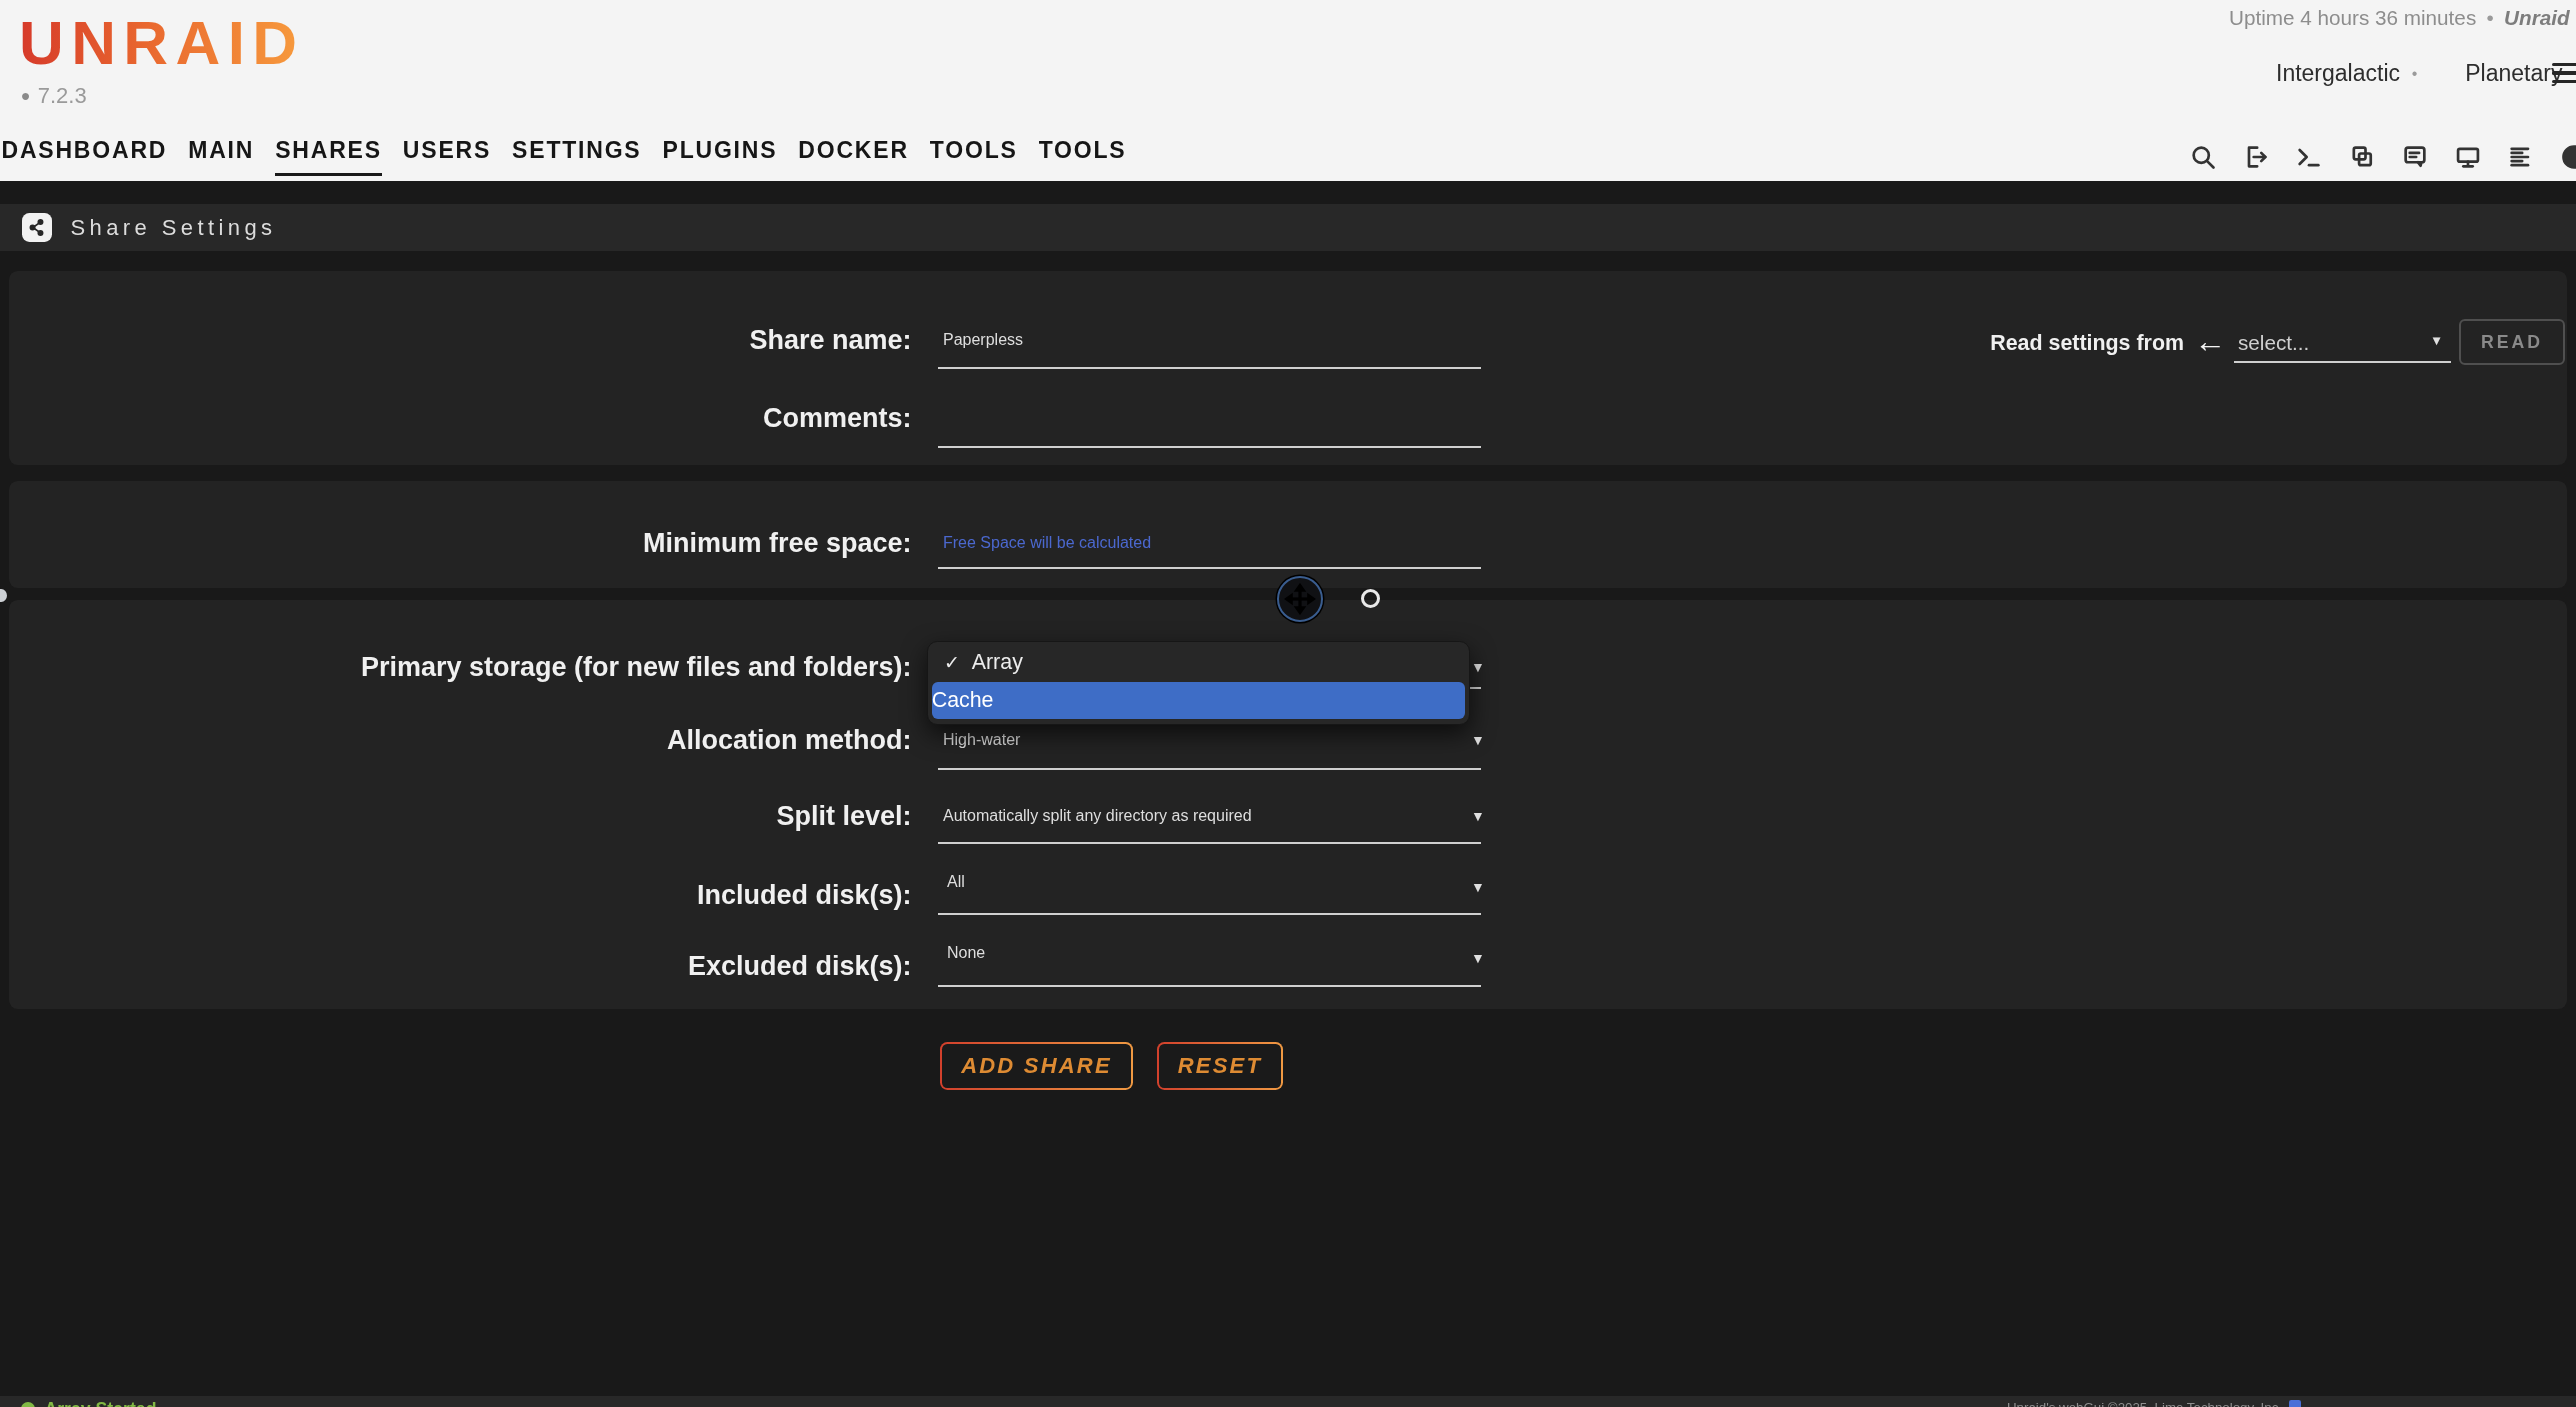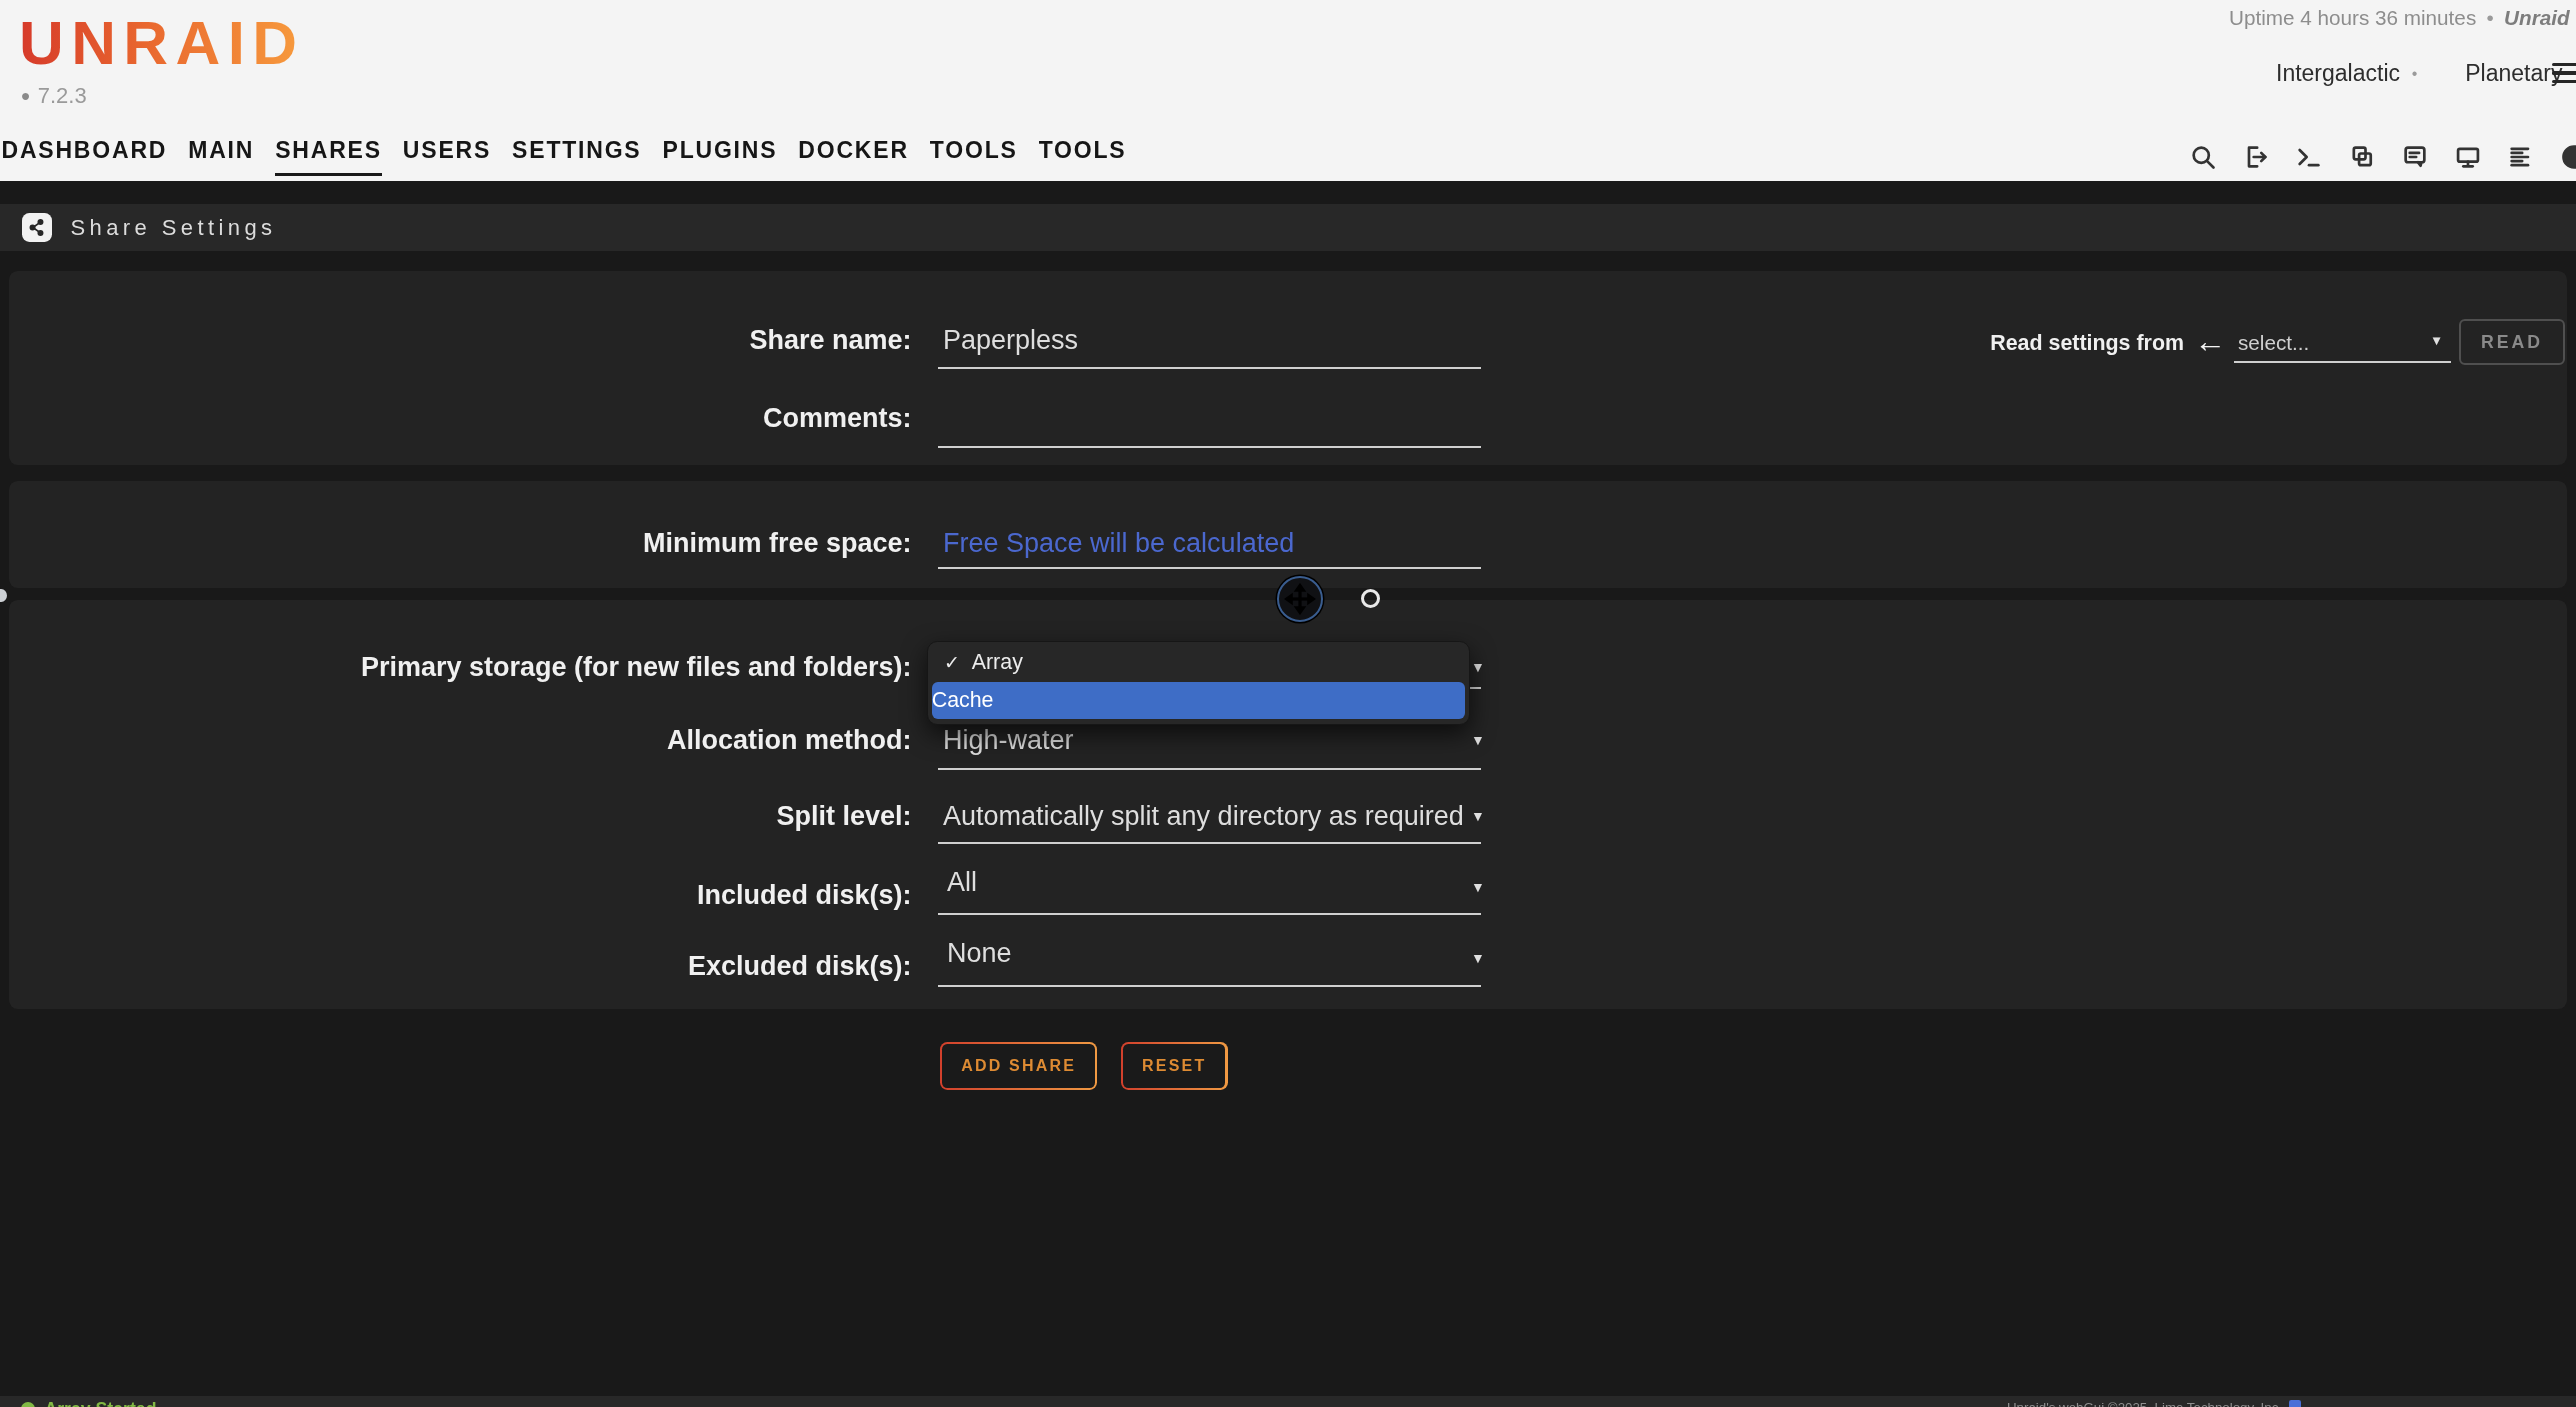--- a/index.html
+++ b/index.html
@@ -37,21 +37,21 @@
   #toolbar { position:absolute; left:0; top:204px; width:2576px; height:47px; background:#282828; display:flex; align-items:center; }
   #toolbar-icon { width:29.5px; height:29.5px; background:#f2f2f2; border-radius:7.4px; margin-left:22px; display:flex; align-items:center; justify-content:center; cursor:pointer; }
   #toolbar-title { margin-left:19px; font-size:22px; letter-spacing:4.4px; color:#dcdcdc; }
   
   .card { position:absolute; left:8.9px; width:2558px; background:#232323; border-radius:8.9px; }
   #card1 { top:271px; height:194px; }
   #card2 { top:481px; height:107px; }
   #card3 { top:600px; height:409px; }
   
   .flabel { position:absolute; left:26.6px; width:885px; text-align:right; font-size:27px; line-height:26.6px; font-weight:bold; color:#f0f0f0; white-space:nowrap; }
-  .fvalue { position:absolute; left:943px; font-size:27px; line-height:26.6px; color:#dedede; white-space:nowrap; }
+  .fvalue { position:absolute; left:943px; font-size:16px; line-height:26.6px; color:#dedede; white-space:nowrap; }
   .placeholder-blue { color:#4b68cf; }
   .underline { position:absolute; left:938px; width:543px; height:0; border-top:2.2px solid #cfcfcf; z-index:1; }
   .sel-arrow { position:absolute; left:1471px; font-size:14px; line-height:26.6px; color:#e0e0e0; }
   
   #dropdown-panel { position:absolute; left:927px; top:641px; width:543px; height:84px; background:#272727;
     border:1.5px solid #161616; border-radius:10.3px; box-shadow:0 8.9px 25px rgba(0,0,0,.65); z-index:6; }
   #opt-array { height:40px; display:flex; align-items:center; padding-left:16px; gap:11.8px; color:#ececec; font-size:21.4px; cursor:pointer; }
   #opt-array .check { font-size:19px; }
   #opt-cache { margin:0 3.7px; height:37px; background:#3e6dc6; border-radius:5.9px; display:flex; align-items:center; color:#ffffff; font-size:21.4px; cursor:pointer; }
   
@@ -59,21 +59,21 @@
   #read-arrow { position:absolute; left:2194px; top:323px; font-size:32px; font-weight:bold; color:#f2f2f2; }
   #read-select-value { position:absolute; left:2238px; top:331px; font-size:20.7px; color:#cfcfcf; }
   #read-sel-arrow { position:absolute; left:2430px; top:333px; font-size:13.3px; color:#e0e0e0; }
   #read-underline { position:absolute; left:2234px; top:361px; width:217px; border-top:2.2px solid #cfcfcf; }
   #read-btn { position:absolute; left:2459px; top:319px; width:106px; height:46px; border:2.2px solid #4f4f4f; border-radius:5.9px;
     color:#8a8a8a; font-size:17.7px; font-weight:bold; letter-spacing:3px; display:flex; align-items:center; justify-content:center; cursor:pointer; }
   
   #action-row { position:absolute; left:940px; top:1042px; display:flex; gap:23.6px; }
   .btn-grad { padding:2.2px; border-radius:7.4px; background:linear-gradient(90deg,#d2402c,#f09a43); cursor:pointer; }
   .btn-grad .inner { background:#1a1a1a; border-radius:5.2px; height:44px; display:flex; align-items:center; justify-content:center;
-    padding:11px 19px; color:#de8b33; font-weight:bold; font-size:16px; letter-spacing:2.2px; white-space:nowrap; }
+    padding:11px 19px; color:#de8b33; font-weight:bold; font-size:22px; letter-spacing:2.2px; white-space:nowrap;font-style:italic; }
   
   #footer { position:absolute; left:0; top:1396px; width:2576px; height:11.8px; background:#282828; }
   #array-status { position:absolute; left:20.7px; top:1399px; display:flex; align-items:center; gap:8.9px; font-size:17.7px; font-weight:bold; color:#82b944; white-space:nowrap; cursor:pointer; }
   #array-status .gdot { width:14.8px; height:14.8px; border-radius:50%; background:#82b944; }
   #copyright { position:absolute; left:2007px; top:1400px; font-size:13.3px; color:#8f8f8f; white-space:nowrap; display:flex; align-items:center; gap:7.4px; }
   #copyright .lime-glyph { display:inline-block; width:11.8px; height:14.8px; background:#4a6fd8; border-radius:2.2px; }
   
   #move-cursor { position:absolute; left:1277px; top:576px; width:46px; height:46px; border-radius:50%;
     background:#101114; border:2.2px solid #3a5d8f; box-shadow:0 0 0 1.5px #000; z-index:20; display:flex; align-items:center; justify-content:center; }
   #ring-cursor { position:absolute; left:1361px; top:589px; width:19px; height:19px; border-radius:50%; border:3px solid #e9e9e9; z-index:20; }

